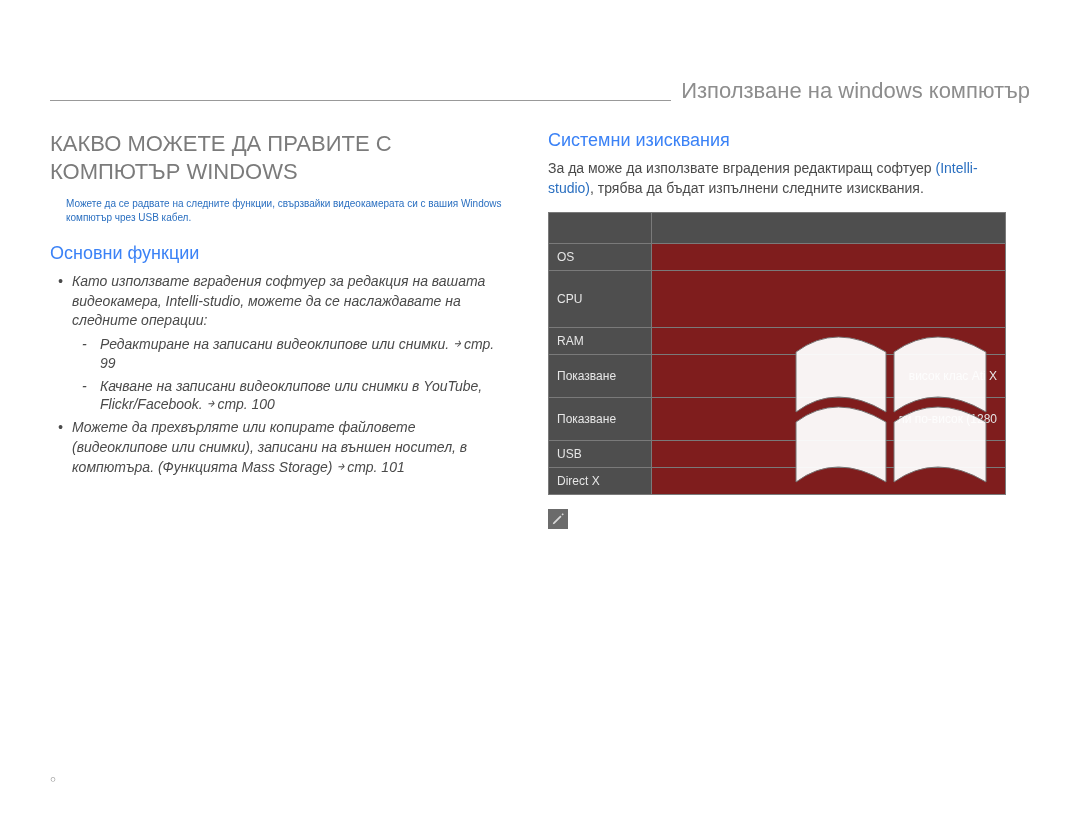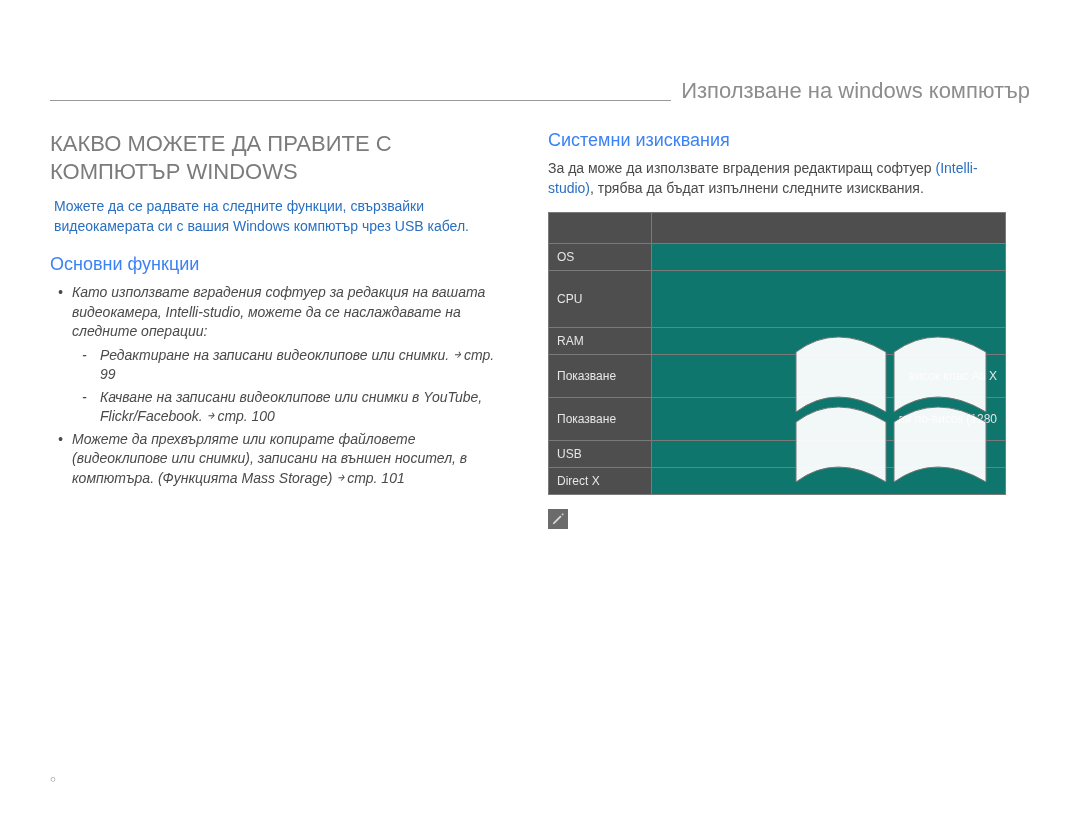--- a/index.html
+++ b/index.html
@@ -47,23 +47,23 @@
   }
   .section-title {
     font-size: 22px;
     color: #7b7b7b;
     font-weight: 400;
     line-height: 1.25;
     margin: 0 0 12px 0;
   }
   .intro {
     color: #2a6fc0;
-    font-size: 14px;
+    font-size: 10px;
     line-height: 1.4;
-    margin: 0 0 18px 4px;
+    margin: 0 0 18px 16px;
   }
   .sub-heading {
     color: #3b82f6;
     font-size: 18px;
     font-weight: 400;
     margin: 0 0 8px 0;
   }
   ul.bullets {
     margin: 0;
     padding: 0 0 0 22px;
@@ -109,21 +109,21 @@
   }
   .req-intro .blue {
     color: #2a6fc0;
   }
   .table-wrap {
     position: relative;
   }
   table.req {
     width: 100%;
     border-collapse: collapse;
-    background: #0f766e;
+    background: #7f1d1d;
     color: #e6e6e6;
     font-size: 12px;
   }
   table.req th, table.req td {
     border: 1px solid #7a7a7a;
     padding: 6px 8px;
     text-align: left;
     vertical-align: middle;
     font-weight: 400;
   }

